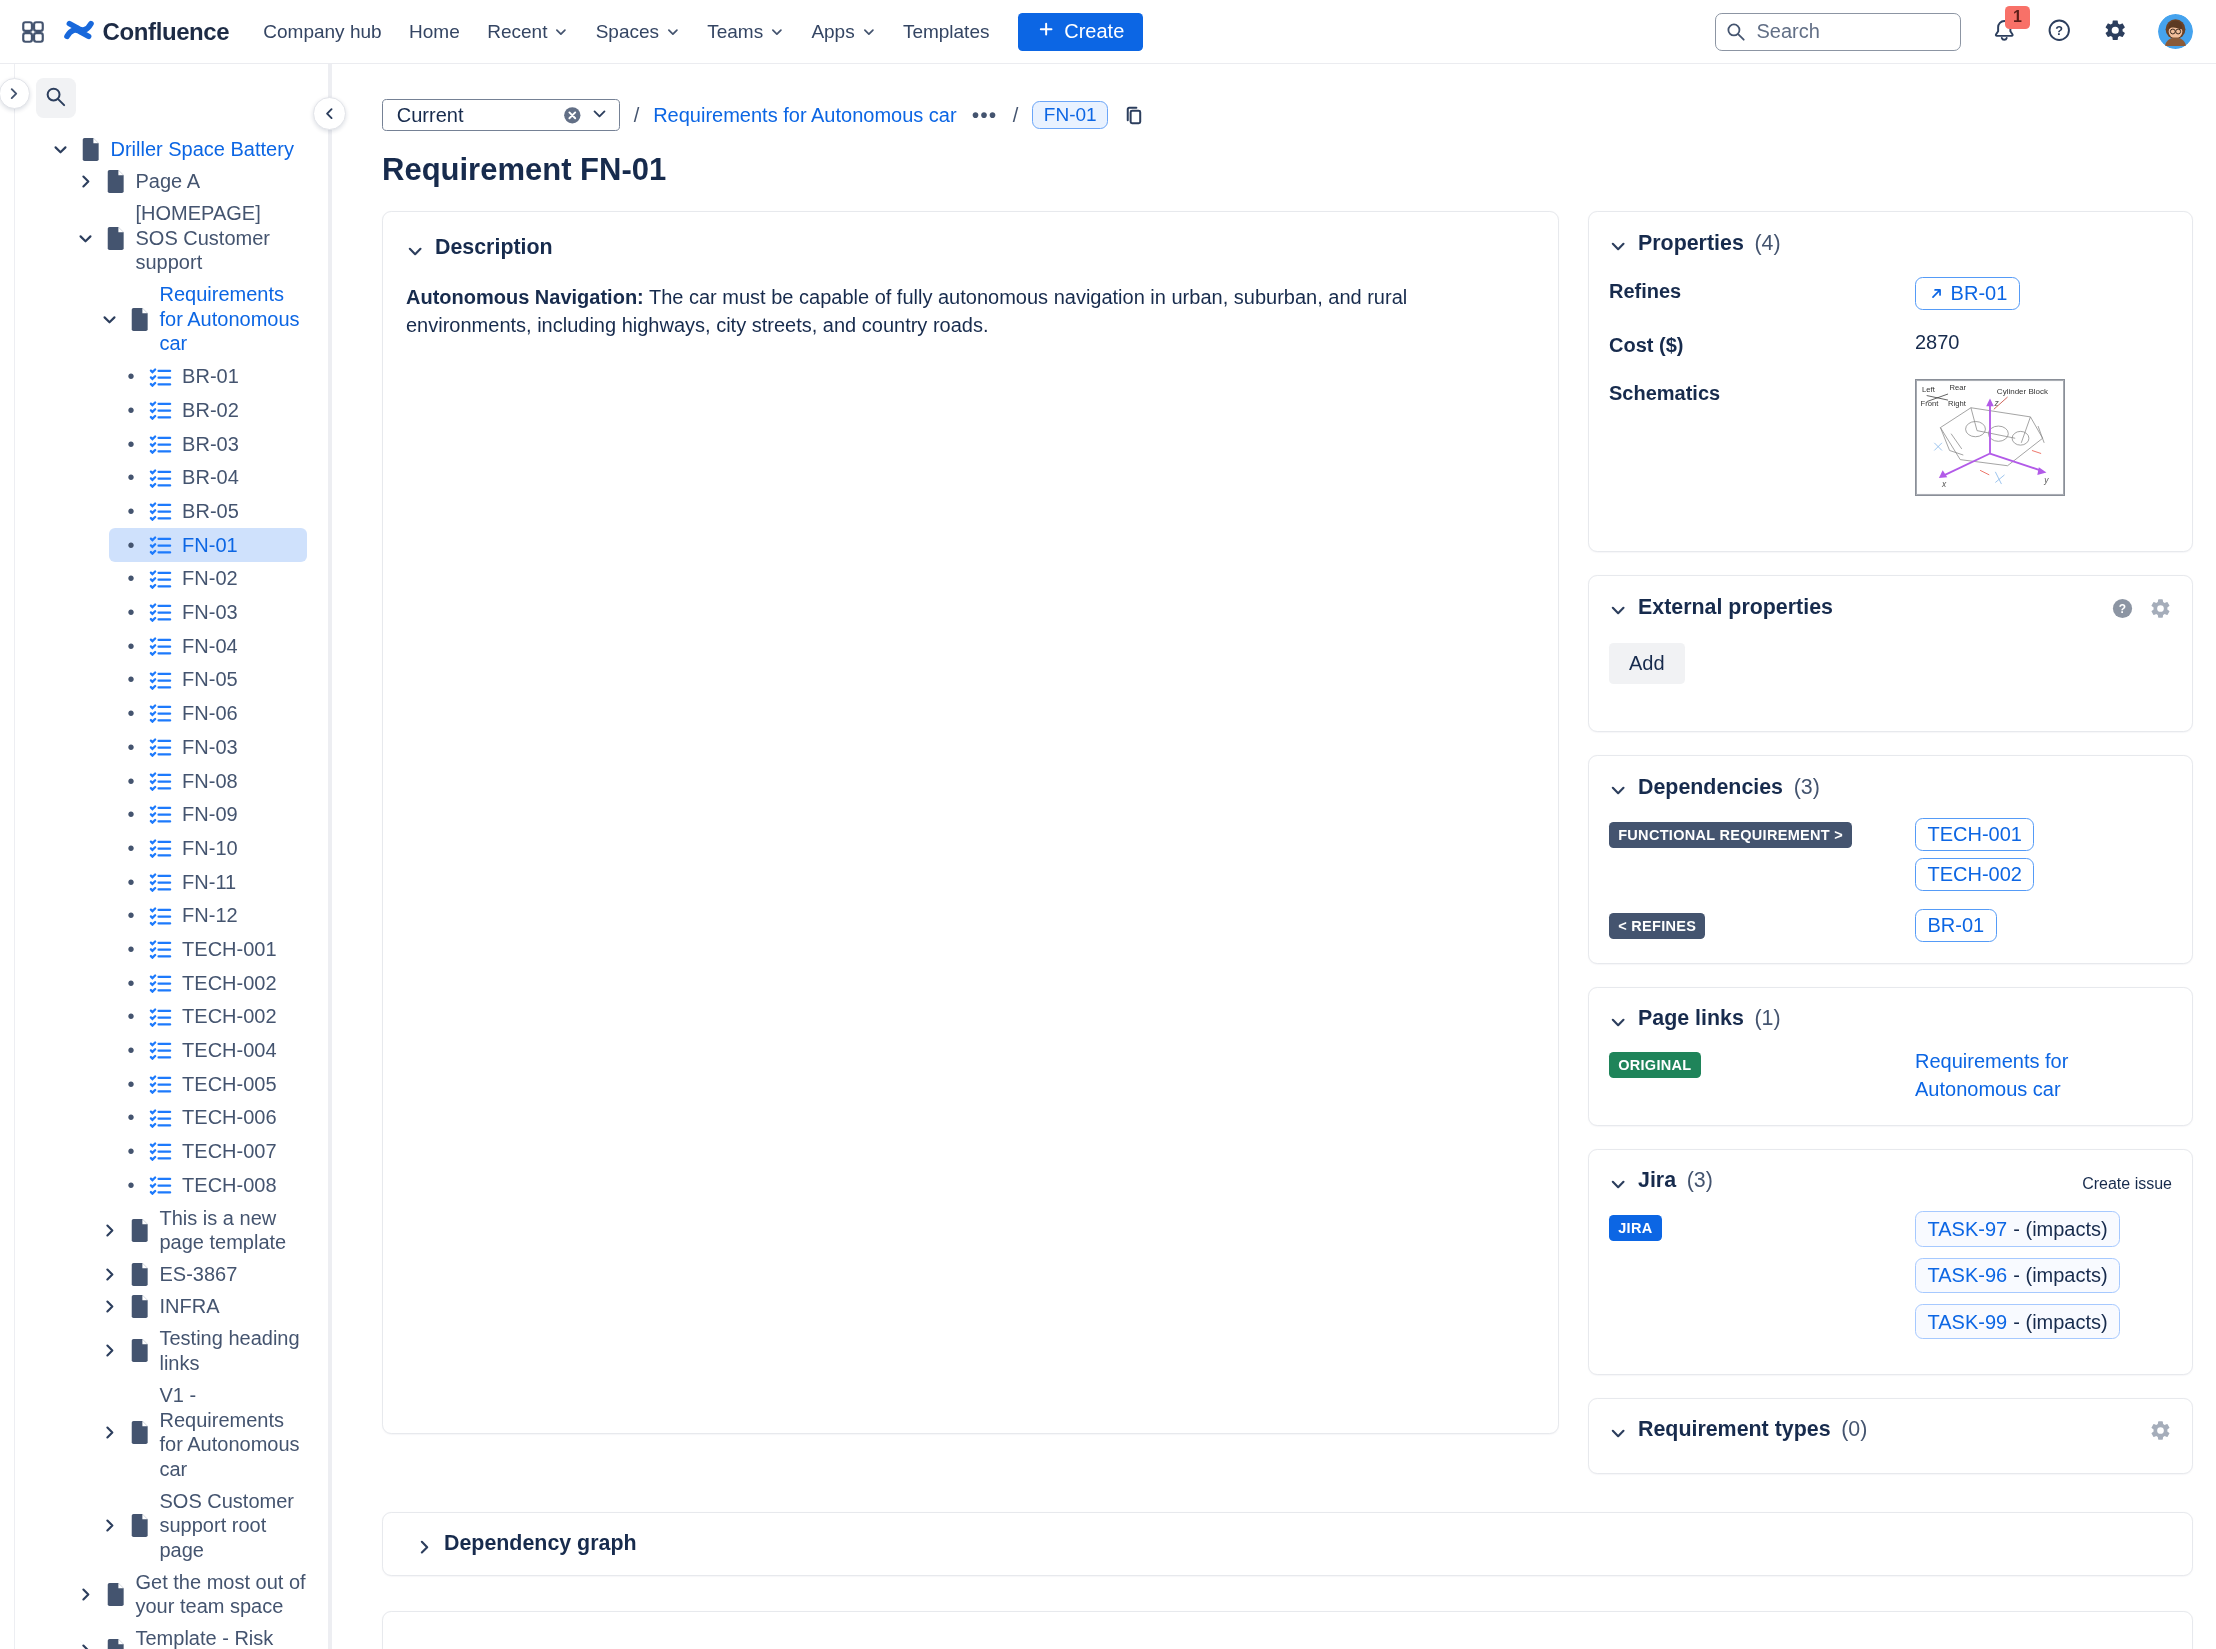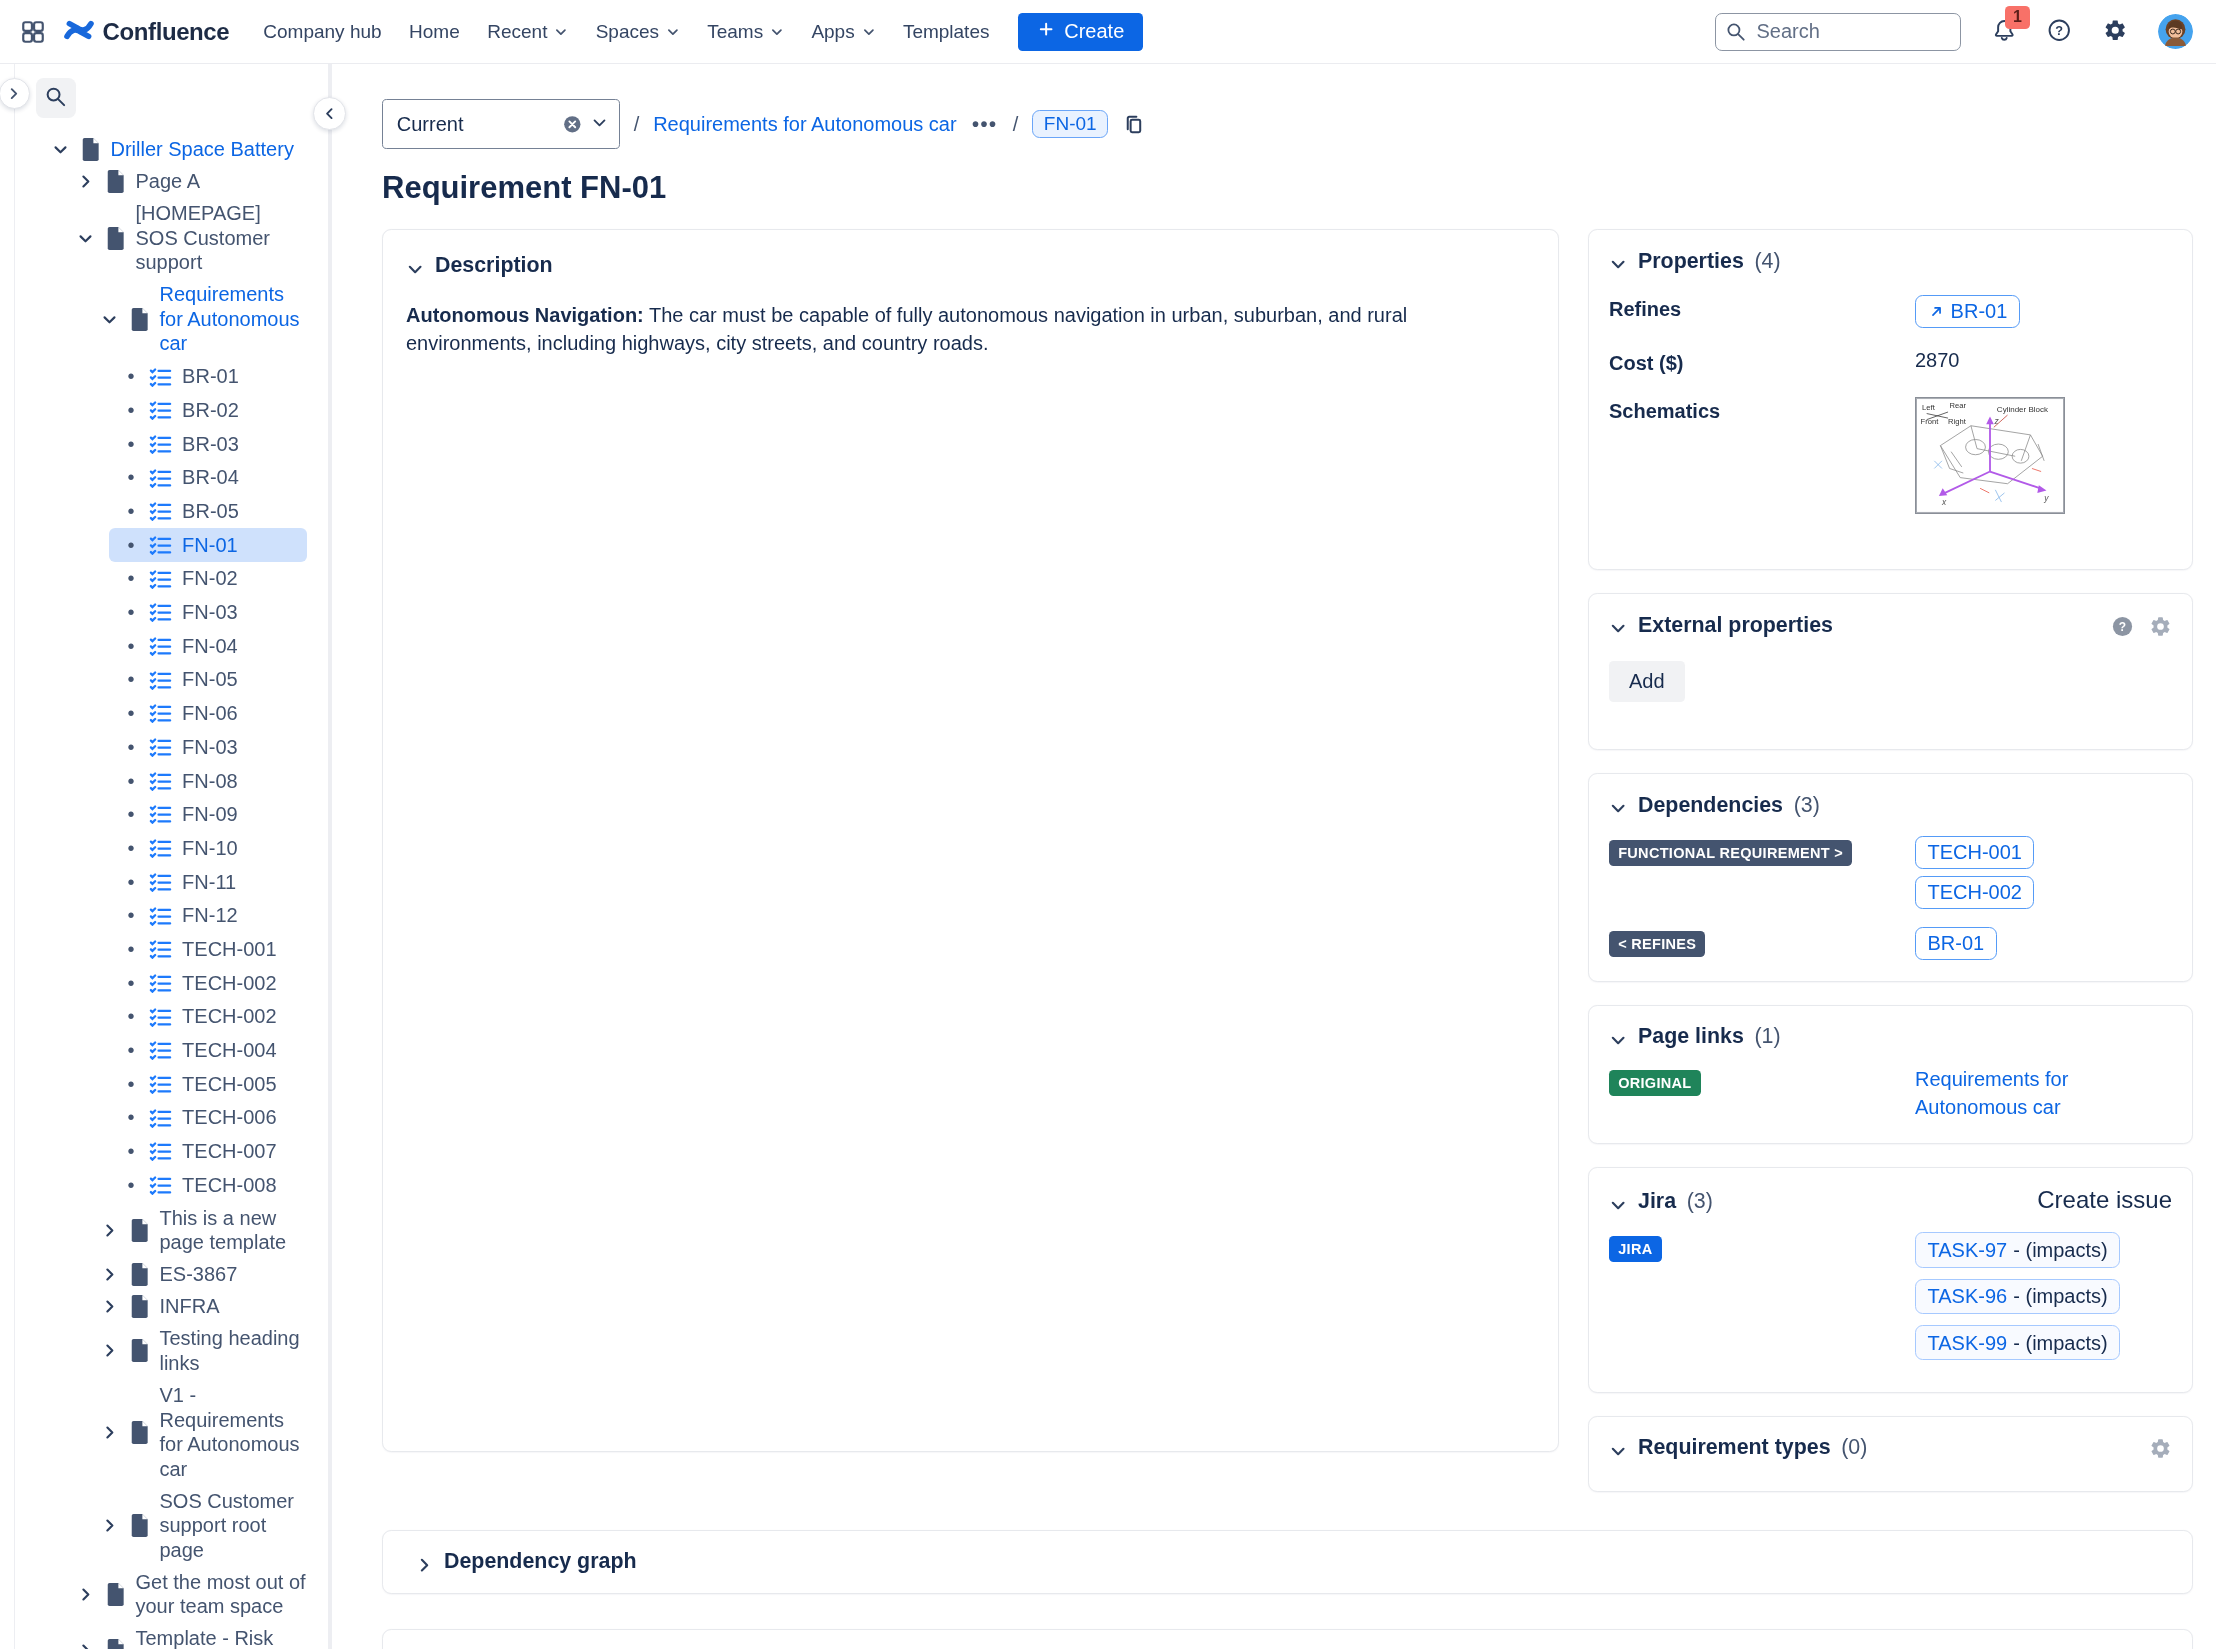--- a/index.html
+++ b/index.html
@@ -59,21 +59,21 @@
     font-size:20px;line-height:24.5px;cursor:pointer;}
   .req .bullet{color:#44546F;margin-right:13.8px;}
   .req .ticon{margin:0 9.2px 0 0;}
   .req .tlabel{color:#44546F;}
   .req.selected{background:#CFE1FC;}
   .req.selected .tlabel{color:#0C66E4;font-weight:500;}
 
   
   .main{position:absolute;left:333px;top:0;right:0;bottom:0;padding:49px 23px 0 49px;box-sizing:border-box;overflow:hidden;}
   .breadcrumb-row{display:flex;align-items:center;gap:13.8px;font-size:20px;}
-  .version-select{display:flex;align-items:center;width:238px;height:50px;border:1.5px solid #758195;border-radius:4.6px;
+  .version-select{display:flex;align-items:center;width:238px;height:32px;border:1.5px solid #758195;border-radius:4.6px;
     padding:0 10.7px 0 13.8px;box-sizing:border-box;gap:9.2px;background:#fff;cursor:pointer;}
   .version-select .val{flex:1;color:#172B4D;}
   .clear-btn{background:none;border:none;padding:0;display:flex;align-items:center;}
   .crumb-sep{color:#44546F;}
   .crumb-link{color:#0C66E4;text-decoration:none;}
   .crumb-ellipsis{background:none;border:none;color:#44546F;font-size:20px;letter-spacing:1.5px;padding:0 1.5px;font-weight:700;}
   .crumb-chip{border:1.5px solid #6AA5F8;background:#E9F2FF;color:#0C66E4;border-radius:7.6px;padding:2.3px 10.7px;font-size:19px;}
   .copy-btn{background:none;border:none;padding:0;display:flex;align-items:center;}
   h1.page-title{font-size:31px;font-weight:700;color:#172B4D;margin:21.4px 0 0;}
 
@@ -108,21 +108,21 @@
 
   .dep-group{display:flex;align-items:flex-start;margin-top:18.3px;}
   .dep-badge-col{width:306px;flex:none;padding-top:3.8px;}
   .chips-col{display:flex;flex-direction:column;gap:7.6px;}
 
   .pl-row{display:flex;align-items:flex-start;margin-top:17px;}
   .pl-link{width:283px;font-size:20px;line-height:27.5px;color:#0C66E4;text-decoration:none;display:inline-block;}
 
   .jira-body{display:flex;align-items:flex-start;margin-top:18.3px;}
   .jira-chips{display:flex;flex-direction:column;gap:10.7px;}
-  .create-issue{margin-left:auto;background:none;border:none;font-size:24px;color:#172B4D;padding:0;}
+  .create-issue{margin-left:auto;background:none;border:none;font-size:16px;color:#172B4D;padding:0;}
 
   .wide-card{height:64px;display:flex;align-items:center;padding:0 32px;border-radius:9.2px;}
   #depgraph-card{margin-top:38px;}
   #history-card{margin-top:35px;height:63px;}
 </style>
 </head>
 <body>
 
 <header class="topbar">
   <button class="appgrid-btn">

